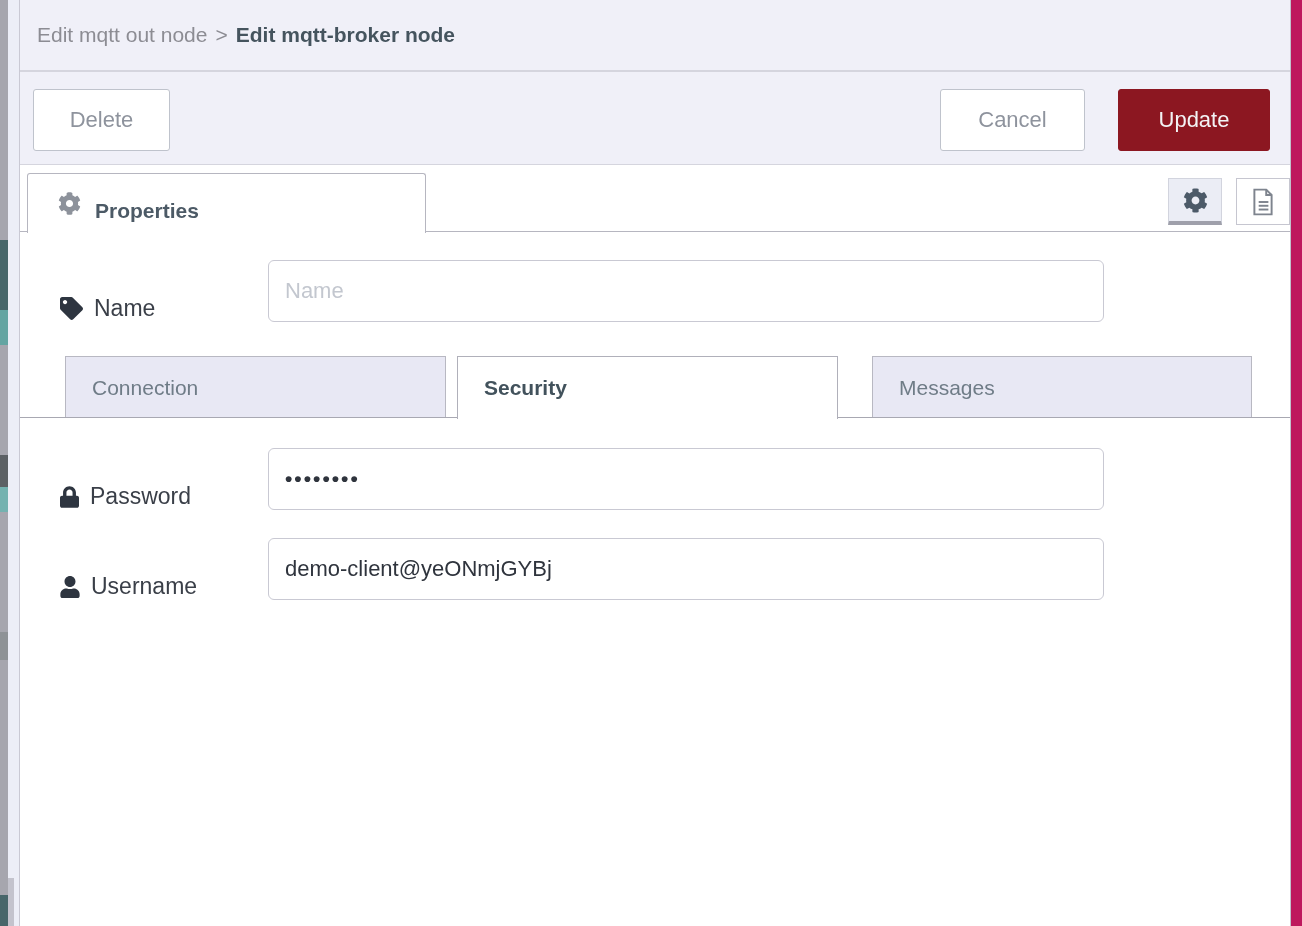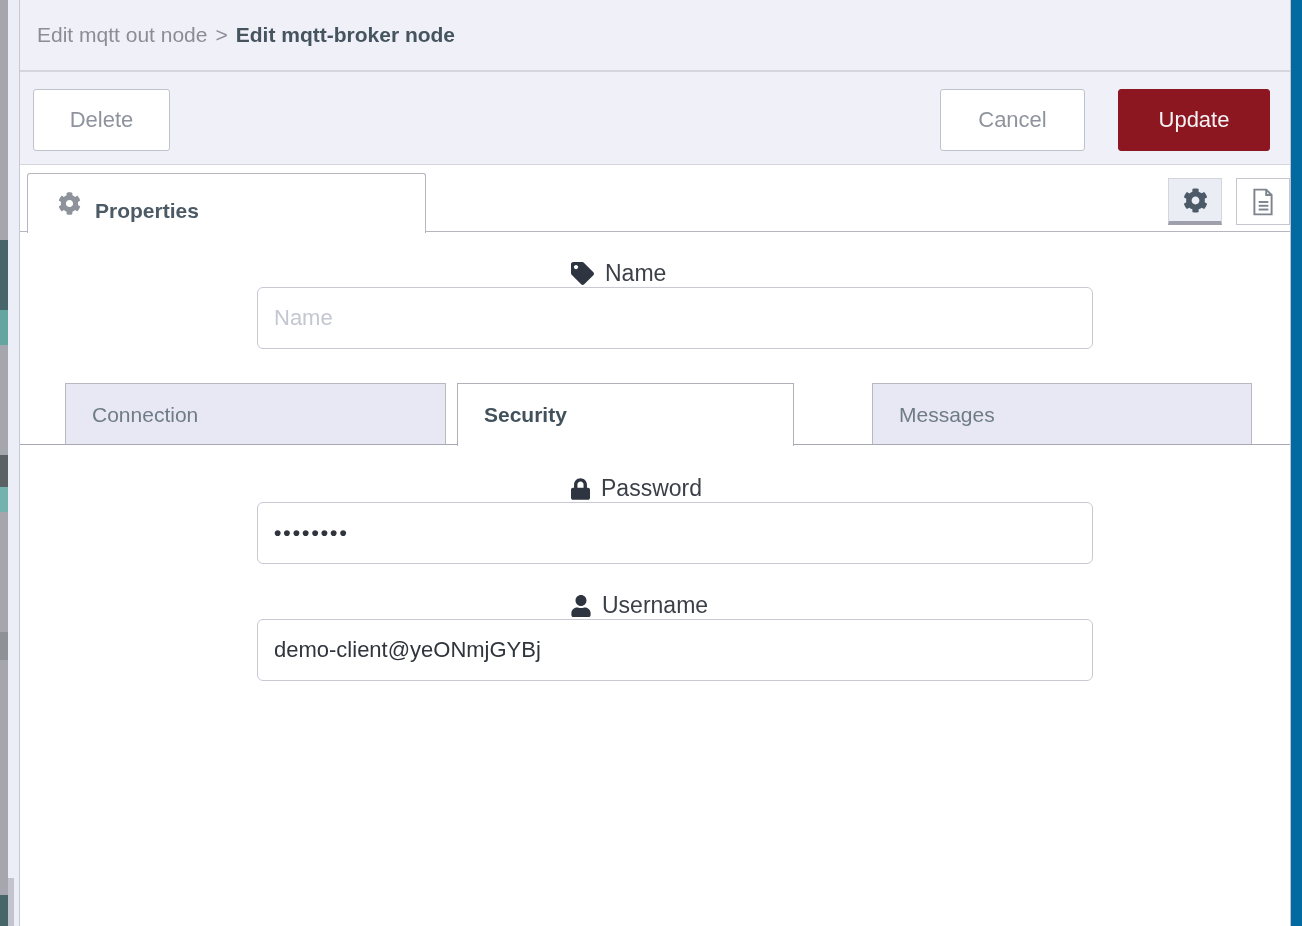--- a/index.html
+++ b/index.html
@@ -1,18 +1,18 @@
 <!DOCTYPE html>
 <html><head>
 <meta charset="utf-8">
 <style>
   * { margin:0; padding:0; box-sizing:border-box; }
   html,body { background:#ffffff; }
   body { font-family:"Liberation Sans", sans-serif; }
-  .stage { position:relative; width:1302px; height:926px; overflow:hidden; background:#0369a1; }
+  .stage { position:relative; width:1302px; height:926px; overflow:hidden; background:#be185d; }
 
   
   .workspace-strip { position:absolute; left:0; top:0; width:8px; height:926px; background:#a6a6ae; }
   .ws-seg { position:absolute; left:0; width:8px; }
   .palette-strip { position:absolute; left:8px; top:0; width:12px; height:926px; background:#eceef7; border-right:1px solid #c9c9d4; }
   .palette-scrollbar { position:absolute; left:0; top:878px; width:6px; height:48px; background:#c3c3cd; }
 
   
   .dialog { position:absolute; left:20px; top:0; width:1271px; height:926px; background:#ffffff; border-right:1px solid #c2c2cc; }
 
@@ -35,37 +35,37 @@
   .properties-tab .cog { width:23px; height:23px; color:#8d929b; }
   .properties-label { font-size:21px; font-weight:bold; color:#4c5a66;margin-top:15px; }
   .iconbtn { position:absolute; top:13px; width:54px; height:47px; display:flex; align-items:center; justify-content:center; cursor:pointer; }
   .iconbtn-settings { left:1148px; background:#ebedf5; border:1px solid #d2d4de; border-bottom:4px solid #9fa0ab; }
   .iconbtn-settings .cog { width:25px; height:25px; color:#4c5a68; }
   .iconbtn-docs { left:1216px; background:#ffffff; border:1px solid #c6c6d0; }
   .iconbtn-docs svg { width:26px; height:28px; color:#7e848e; }
 
   .dialog-body { position:relative; background:#ffffff; }
 
-  .form-row { display:flex; align-items:center; padding-left:40px;flex-direction:column; }
+  .form-row { display:flex; align-items:flex-end; padding-left:40px; }
   .row-name { margin-top:28px; }
   .row-username { margin-top:28px; }
   .row-password { margin-top:30px; }
   .field-label { width:208px; display:flex; align-items:center; gap:11px; font-size:23px; color:#3a3f48; }
   .field-label svg { color:#2e3540; flex:none; }
   .field-input { width:836px; height:62px; border:1px solid #c9c9d3; border-radius:6px; font-family:"Liberation Sans", sans-serif;
     font-size:22px; color:#2f343d; padding:0 16px; background:#ffffff; outline:none; }
   .field-input::placeholder { color:#c3c7cf; }
   .input-password { font-weight:bold; letter-spacing:2px; font-size:21px; }
 
   .subtabs { position:relative; height:62px; margin-top:34px; }
   .subtabs::after { content:""; position:absolute; left:0; right:0; bottom:0; border-bottom:1px solid #a8a8b2; }
   .subtab { position:absolute; top:0; height:62px; background:#e8e8f4; border:1px solid #b8b8c2; border-bottom:none;
     display:flex; align-items:center; padding-left:26px; font-size:21px; color:#6f7c87; cursor:pointer; }
   .subtab-connection { left:45px; width:381px; }
-  .subtab-security { left:437px; width:337px; }
+  .subtab-security { left:437px; width:381px; }
   .subtab-messages { left:852px; width:380px; }
   .subtab.active { background:#ffffff; border:1px solid #b0b0ba; border-bottom:none; height:63px; z-index:2;
     font-weight:bold; color:#42525c; }
 </style>
 </head>
 <body>
 
 <div class="stage">
 
   <div class="workspace-strip">

